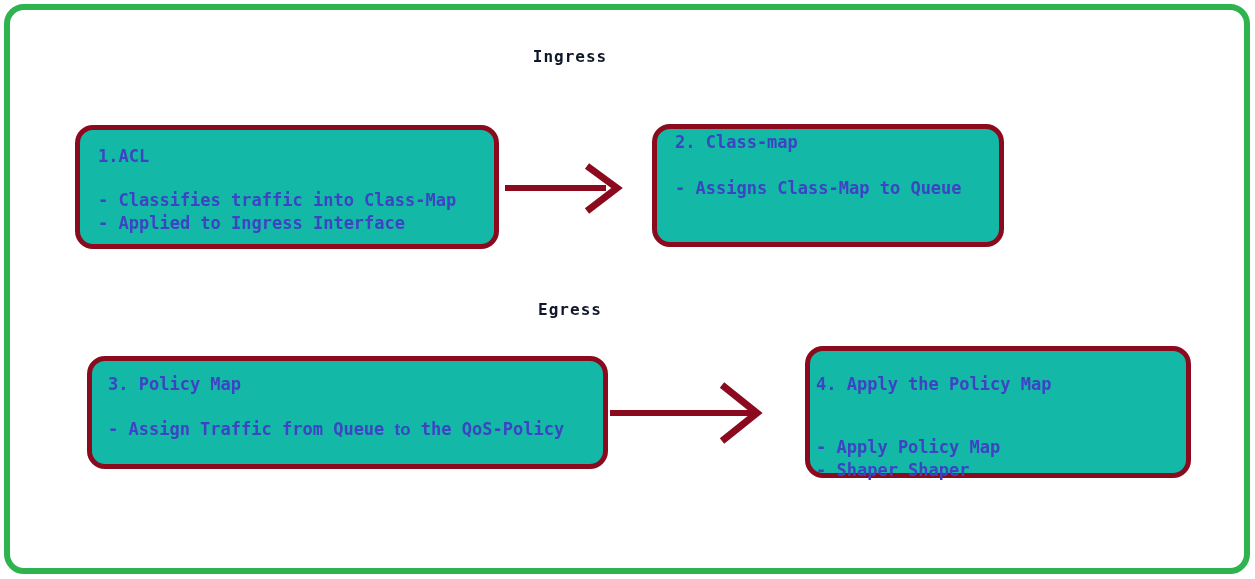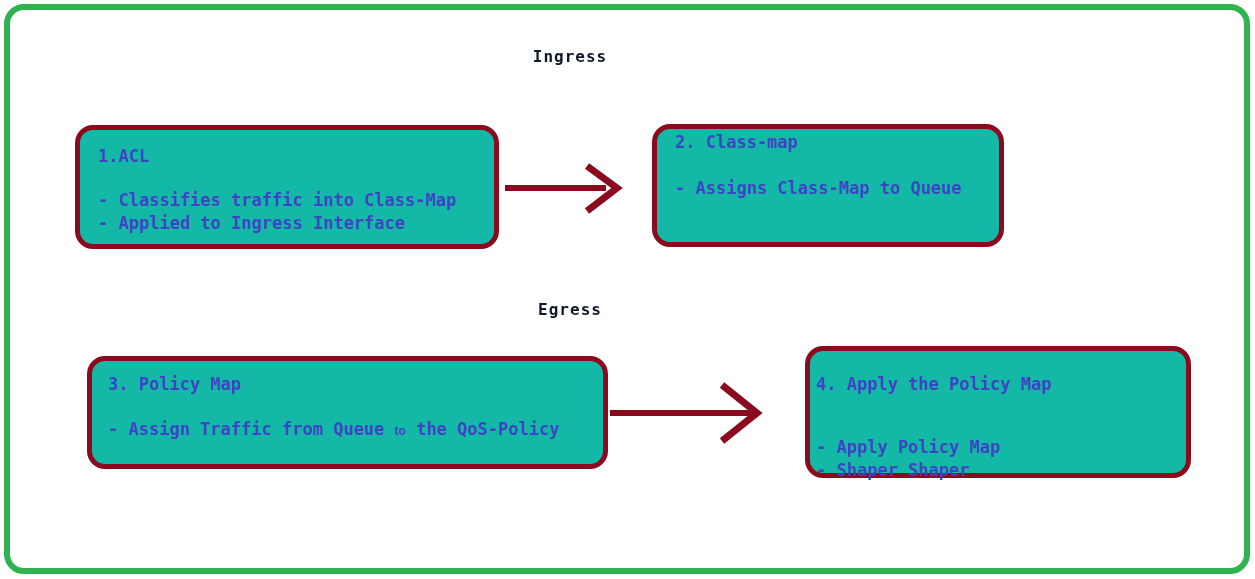--- a/index.html
+++ b/index.html
@@ -63,21 +63,21 @@
 
   .box3 { left: 87px;  top: 356px; width: 521px; height: 113px; padding: 12px 16px; }
   .box3 .box-lines { margin-top: 22px; }
 
   .box4 { left: 805px; top: 346px; width: 386px; height: 132px; padding: 22px 6px; }
   .box4 .box-lines { margin-top: 40px; }
 
   .alt-font {
     font-family: "Liberation Sans", sans-serif;
     font-weight: bold;
-    font-size: 12px;
+    font-size: 17px;
   }
   .arrow {
     position: absolute;
   }
   .arrow-1 { left: 502px; top: 158px; }
   .arrow-2 { left: 606px; top: 380px; }
 </style>
 </head>
 <body>
 

